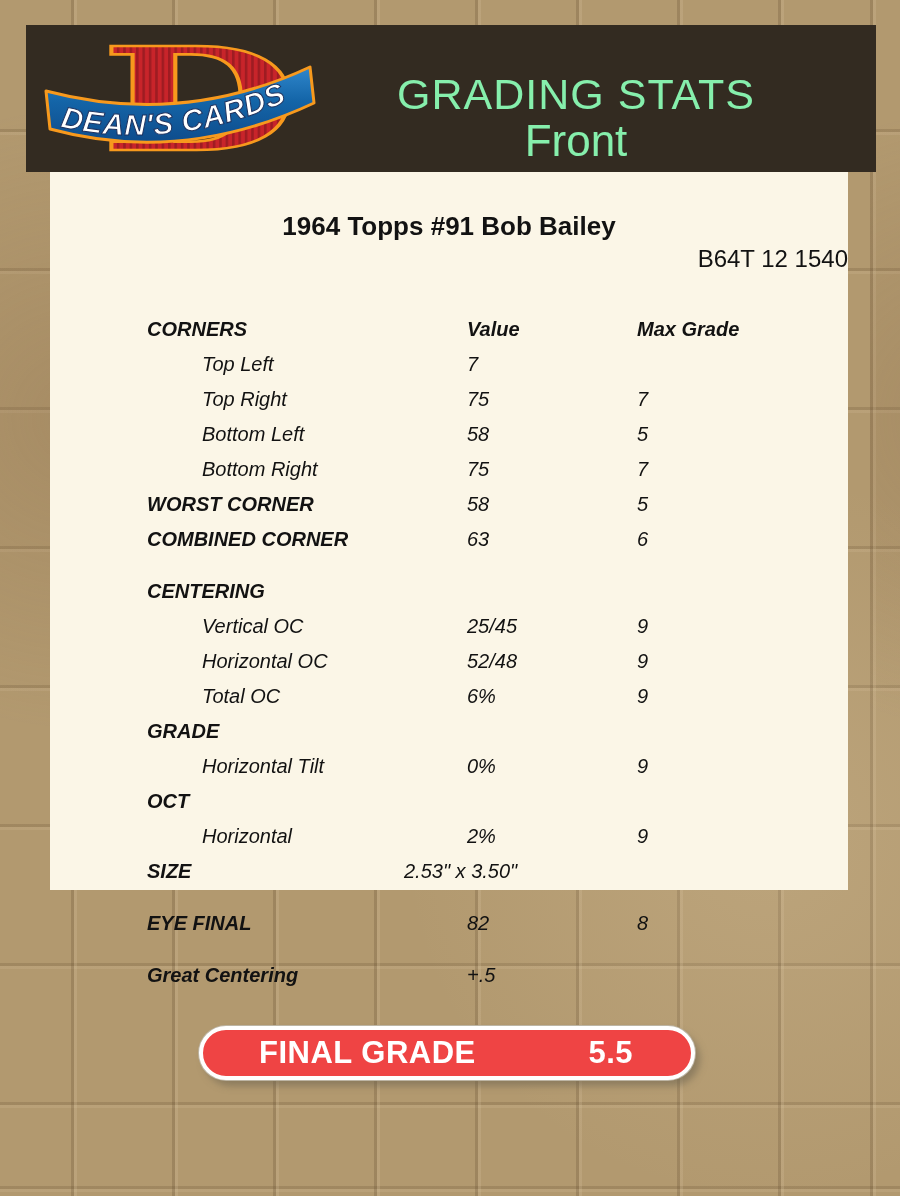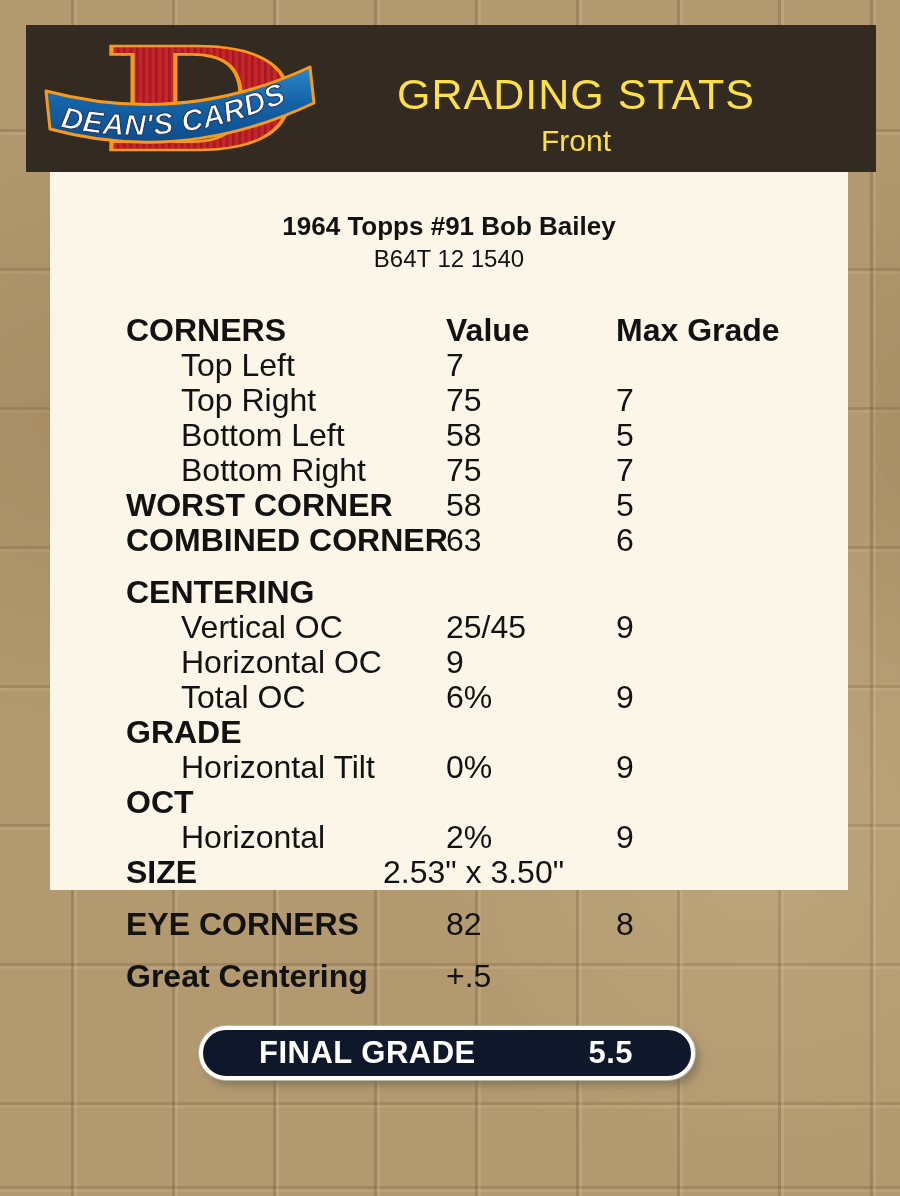--- a/index.html
+++ b/index.html
@@ -15,45 +15,45 @@
     background-position:-30px 0,0 0,-30px 0,0 -10px;
   }
   .header-bar{
     position:absolute;left:26px;top:25px;width:850px;height:147px;
     background:#332b21;display:flex;align-items:center;
   }
   .logo{position:absolute;left:14px;top:4px;width:290px;height:140px;}
   .bar-titles{
     position:absolute;left:250px;right:0;top:0;height:100%;
     display:flex;flex-direction:column;align-items:center;justify-content:flex-start;
-    padding-top:46px;box-sizing:border-box;color:#fde047;
+    padding-top:46px;box-sizing:border-box;color:#86efac;
   }
   .bar-title{font-size:43px;line-height:46px;letter-spacing:1px;font-weight:400;}
-  .bar-subtitle{font-size:30px;line-height:40px;margin-top:4px;font-weight:400;}
+  .bar-subtitle{font-size:44px;line-height:40px;margin-top:4px;font-weight:400;}
   .panel{
     position:absolute;left:50px;top:172px;width:798px;height:718px;
     background:#fbf6e7;color:#121212;
   }
   .card-title{margin-top:37px;text-align:center;font-size:26px;line-height:34px;font-weight:bold;}
-  .card-serial{text-align:center;font-size:24px;line-height:32px;}
+  .card-serial{text-align:right;font-size:24px;line-height:32px;}
   .t-table{margin-top:37px;}
   .t-row{
     display:grid;grid-template-columns:320px 170px 170px;
-    height:35px;align-items:center;padding-left:76px;font-size:32px;
+    height:35px;align-items:center;padding-left:97px;font-size:20px;font-style:italic;
   }
   .t-row .c-label{white-space:nowrap;}
   .t-row .c-val,.t-row .c-max{white-space:nowrap;}
   .t-row.head .c-label,.t-row.head .c-val,.t-row.head .c-max{font-weight:bold;}
   .t-row.section .c-label{font-weight:bold;}
   .t-row.indent .c-label{padding-left:55px;}
   .t-row.gap-after{margin-bottom:17px;}
   .t-row.wide-value .c-val{position:relative;left:-63px;}
   .final-grade{
     position:absolute;left:149px;top:854px;width:496px;height:54px;
-    background:#0f172a;border:4px solid #ffffff;border-radius:28px;
+    background:#ef4444;border:4px solid #ffffff;border-radius:28px;
     box-shadow:0 0 0 1px #bdb5a4, 5px 6px 7px rgba(110,100,80,0.55);
     display:flex;align-items:center;justify-content:space-between;
     padding:0 58px 0 56px;box-sizing:border-box;color:#ffffff;
   }
   .fg-label,.fg-value{font-size:31px;font-weight:bold;letter-spacing:0.5px;}
 </style>
 </head>
 <body>
 
 <div class="header-bar">
@@ -135,20 +135,21 @@
   </div>
 
   <div class="t-row indent">
     <div class="c-label">Vertical OC</div>
     <div class="c-val">25/45</div>
     <div class="c-max">9</div>
   </div>
 
   <div class="t-row indent">
     <div class="c-label">Horizontal OC</div>
+    <div class="c-val">52/48</div>
     <div class="c-max">9</div>
   </div>
 
   <div class="t-row indent">
     <div class="c-label">Total OC</div>
     <div class="c-val">6%</div>
     <div class="c-max">9</div>
   </div>
 
   <div class="t-row section">
@@ -175,21 +176,21 @@
     <div class="c-max">9</div>
   </div>
 
   <div class="t-row section wide-value gap-after">
     <div class="c-label">SIZE</div>
     <div class="c-val">2.53" x 3.50"</div>
     <div class="c-max"></div>
   </div>
 
   <div class="t-row section gap-after">
-    <div class="c-label">EYE CORNERS</div>
+    <div class="c-label">EYE FINAL</div>
     <div class="c-val">82</div>
     <div class="c-max">8</div>
   </div>
 
   <div class="t-row section">
     <div class="c-label">Great Centering</div>
     <div class="c-val">+.5</div>
     <div class="c-max"></div>
   </div>
 </div>

